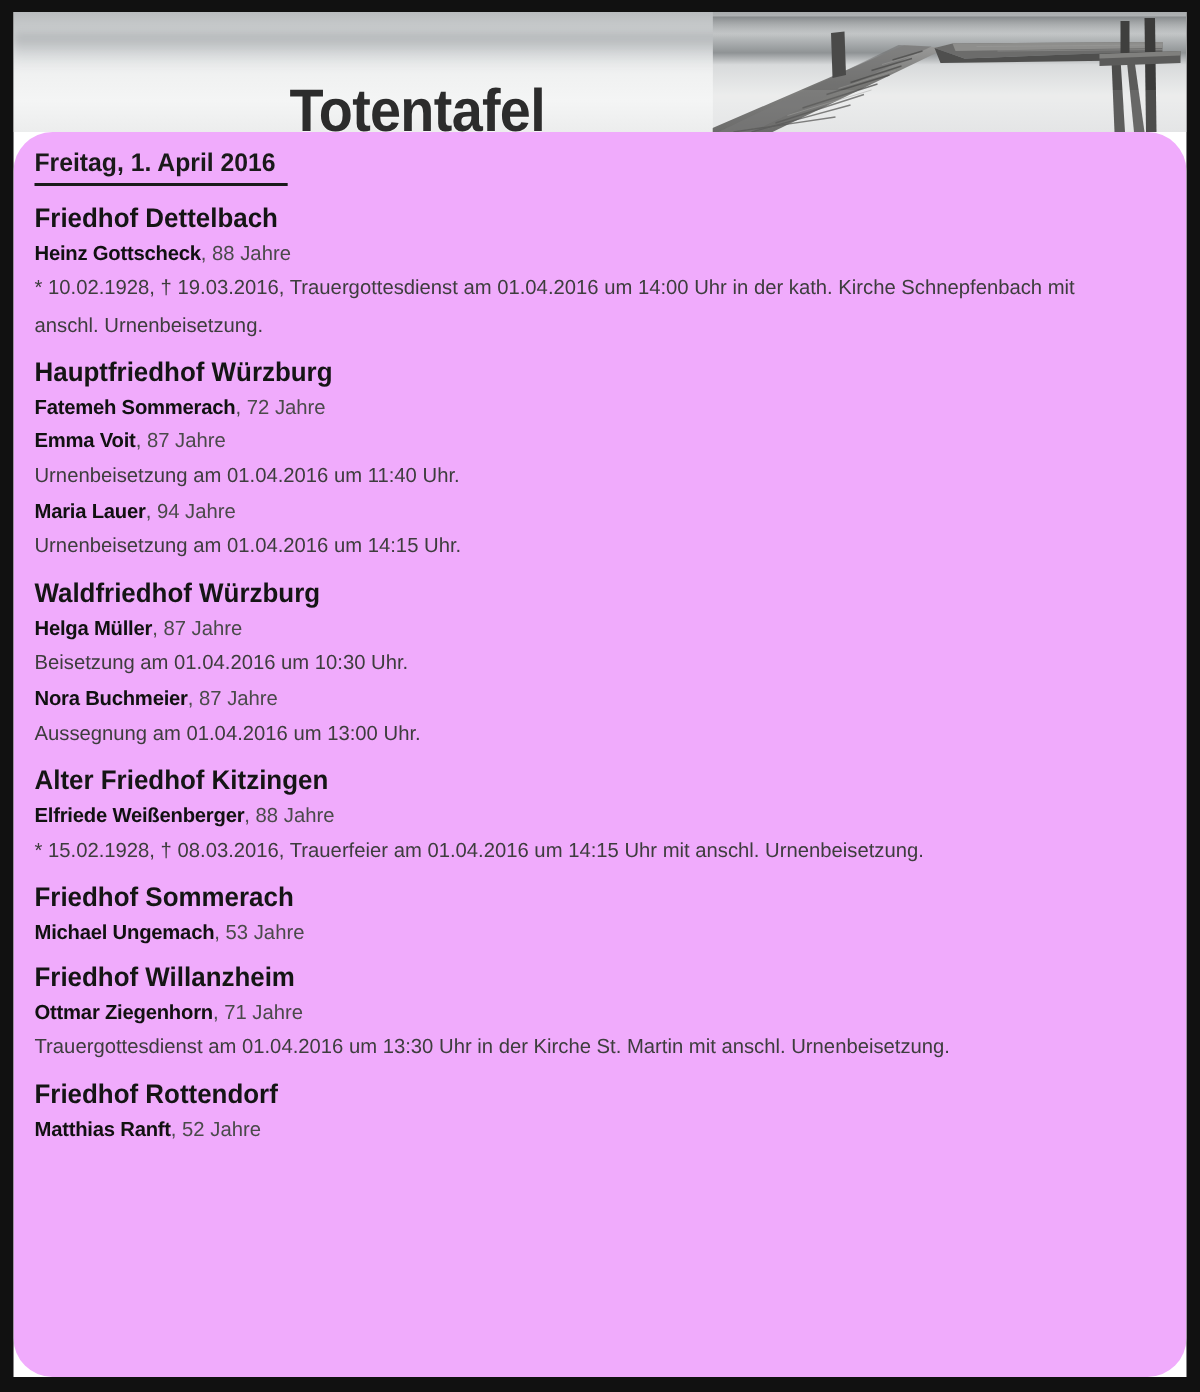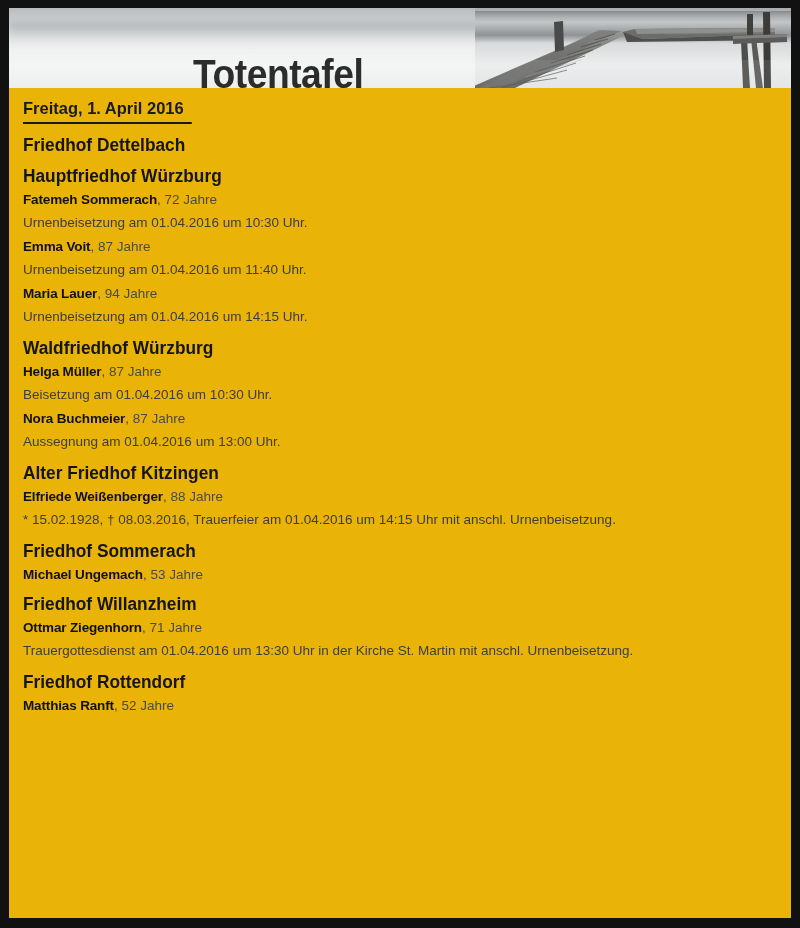--- a/index.html
+++ b/index.html
@@ -82,21 +82,22 @@
     height: 80px;
     overflow: hidden;
   }
   .dock svg { display: block; }
 
   
   .content {
     flex: 1 1 auto;
     padding: 10px 24px 0 14px;
     box-sizing: border-box;
-    background: #eab308;
+    background: #f0abfc;
+    border-radius: 26px;
   }
 
   .date-heading {
     font-size: 17px;
     line-height: 22px;
     font-weight: bold;
     color: #1a1a1a;
     margin: 0 0 2px 0;
     display: inline-block;
     border-bottom: 2px solid #1a1a1a;
@@ -231,26 +232,29 @@
 
     <div class="content">
 
       <div>
         <h2 class="date-heading">Freitag, 1. April 2016</h2>
       </div>
 
       <div id="cemetery-container">
           <section class="cemetery">
             <h3 class="cemetery-name">Friedhof Dettelbach</h3>
+            <div class="entry">
+              <p class="entry-person"><span class="pname">Heinz Gottscheck</span><span class="page-years">, 88 Jahre</span></p>
+              <p class="entry-detail">* 10.02.1928, † 19.03.2016, Trauergottesdienst am 01.04.2016 um 14:00 Uhr in der kath. Kirche Schnepfenbach mit anschl. Urnenbeisetzung.</p>
+            </div>
           </section>
           <section class="cemetery">
             <h3 class="cemetery-name">Hauptfriedhof Würzburg</h3>
             <div class="entry">
               <p class="entry-person"><span class="pname">Fatemeh Sommerach</span><span class="page-years">, 72 Jahre</span></p>
-              <p class="entry-detail">Urnenbeisetzung am 01.04.2016 um 10:30 Uhr.</p>
             </div>
             <div class="entry">
               <p class="entry-person"><span class="pname">Emma Voit</span><span class="page-years">, 87 Jahre</span></p>
               <p class="entry-detail">Urnenbeisetzung am 01.04.2016 um 11:40 Uhr.</p>
             </div>
             <div class="entry">
               <p class="entry-person"><span class="pname">Maria Lauer</span><span class="page-years">, 94 Jahre</span></p>
               <p class="entry-detail">Urnenbeisetzung am 01.04.2016 um 14:15 Uhr.</p>
             </div>
           </section>

